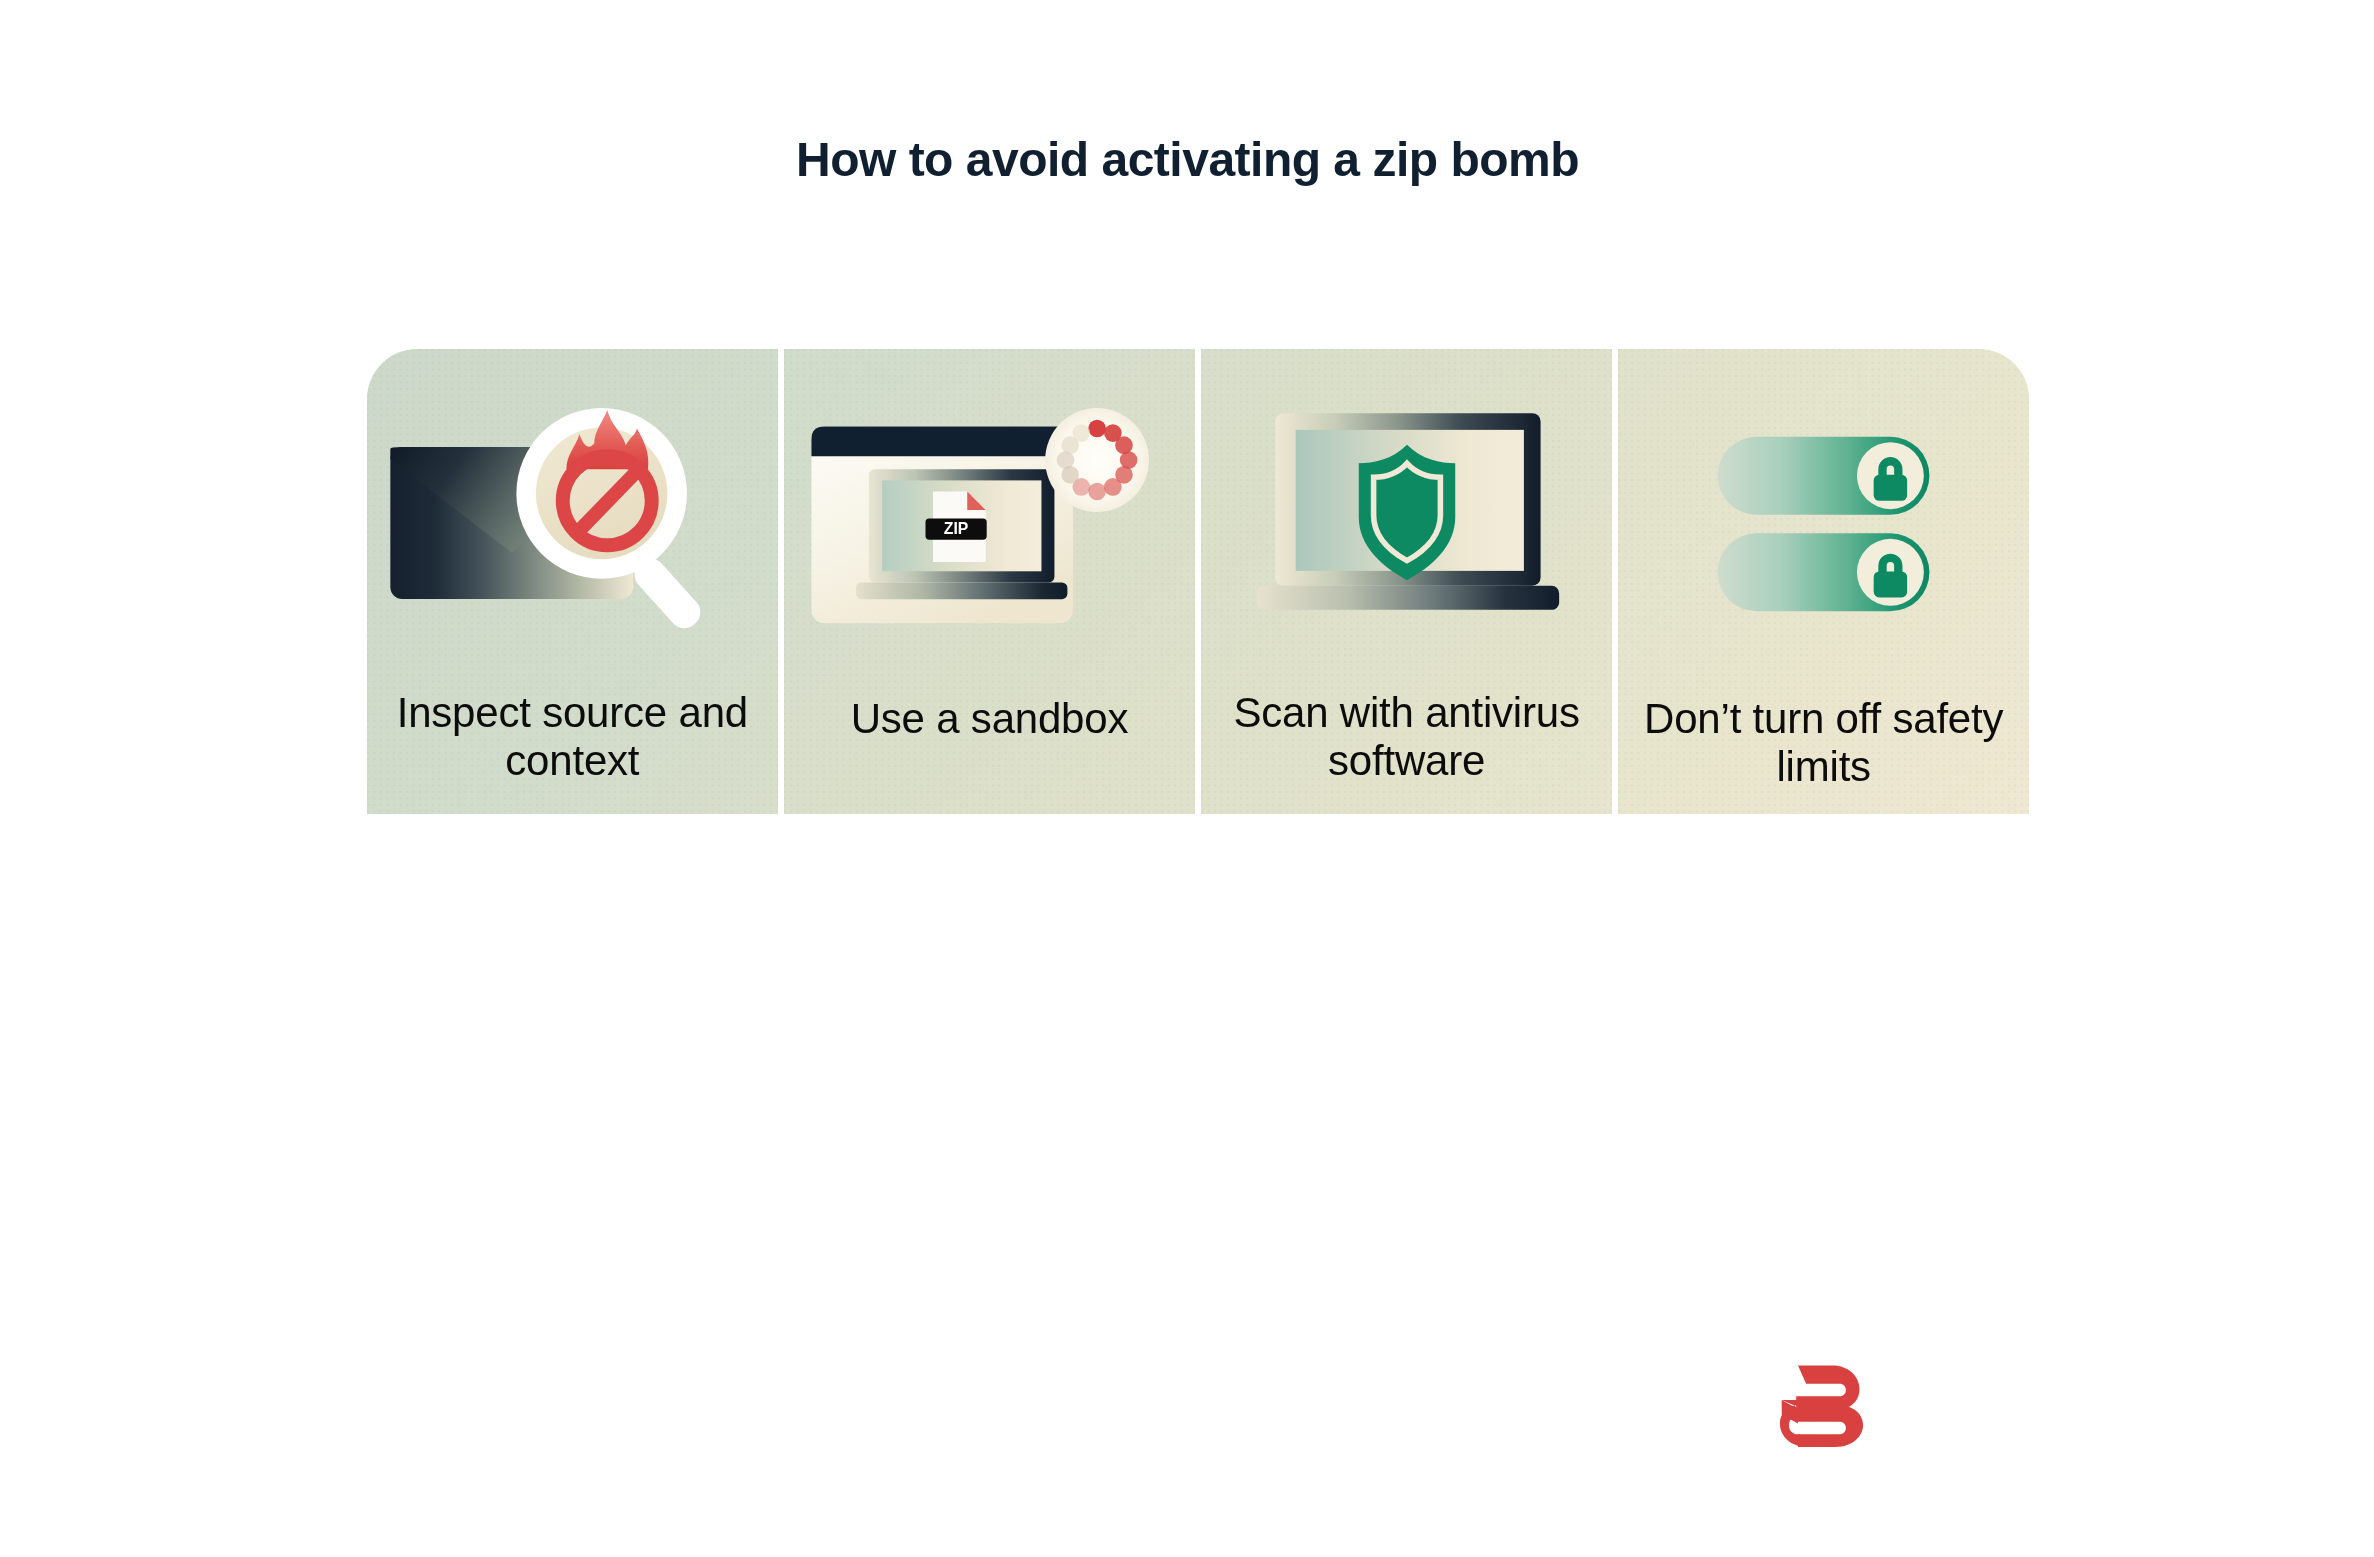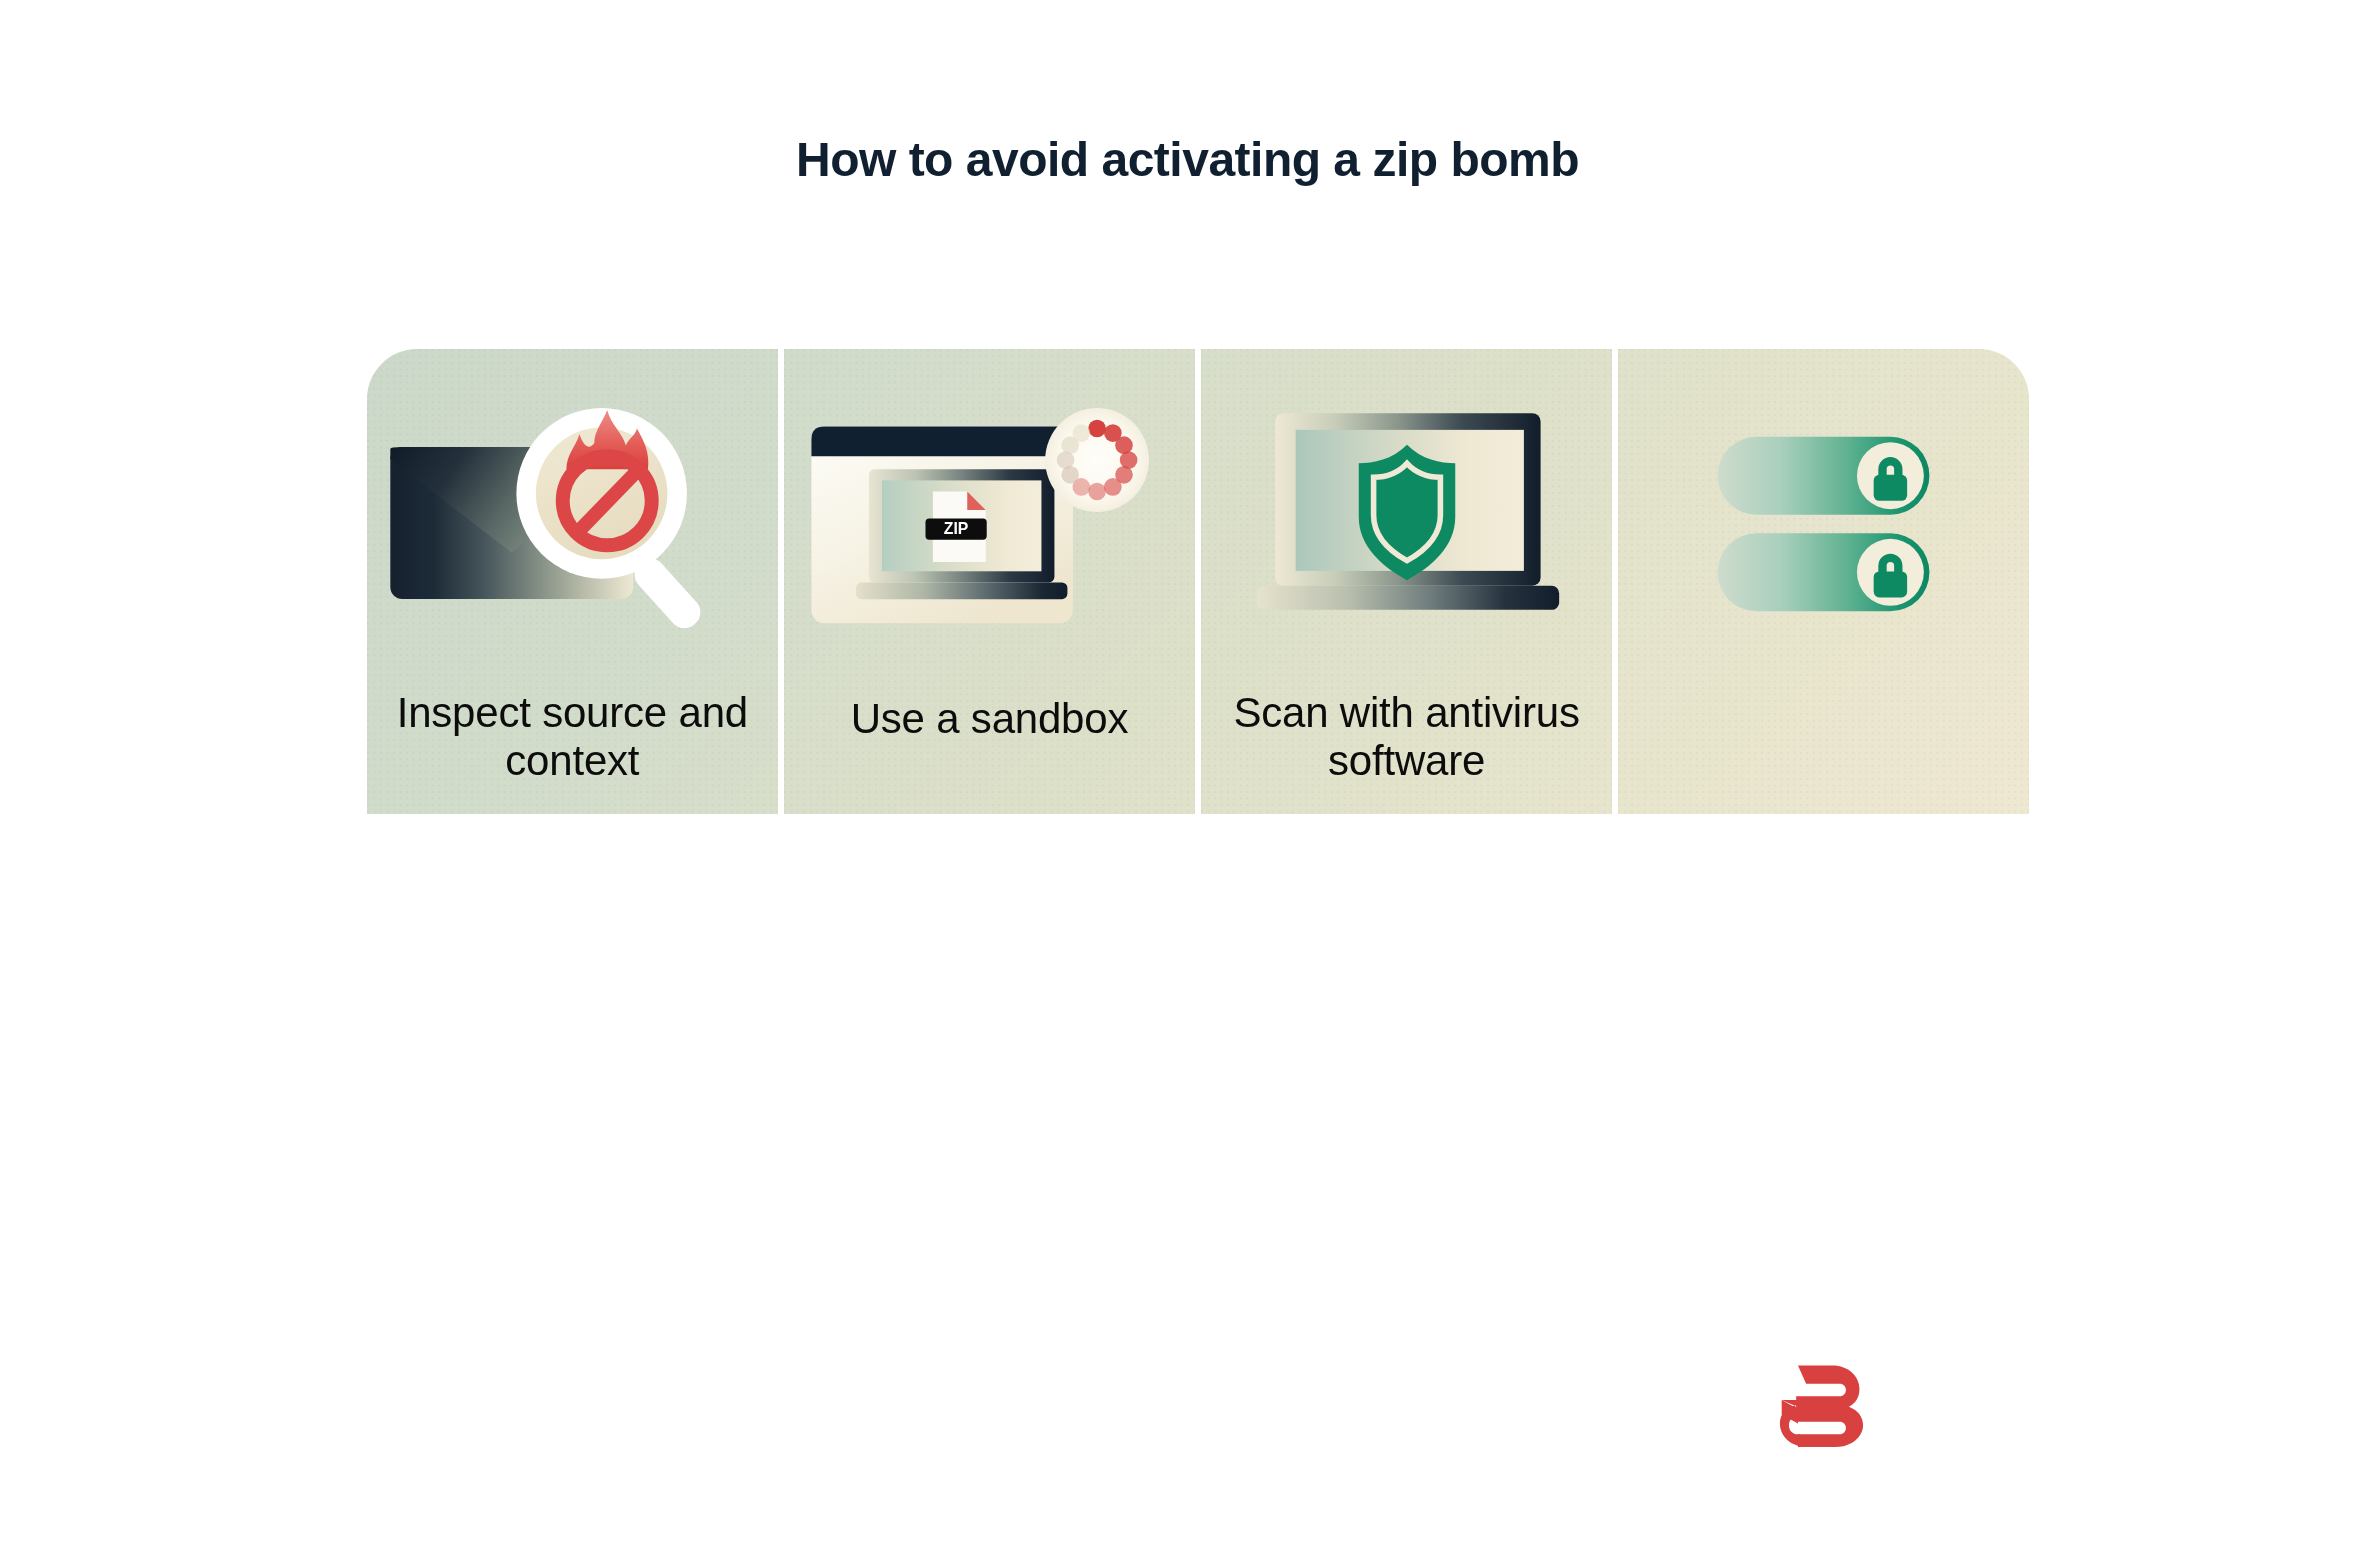--- a/index.html
+++ b/index.html
@@ -367,20 +367,21 @@
             <rect x="6" y="110" width="228" height="84" rx="42" fill="url(#togGrad)"></rect>
             <circle cx="192" cy="152" r="36" fill="#f3eedc"></circle>
             <g>
               <path d="M192 132 a13 13 0 0 1 13 13 v9 h-9 v-9 a4 4 0 0 0 -8 0 v9 h-9 v-9 a13 13 0 0 1 13 -13 Z" fill="#0e8a63"></path>
               <rect x="174" y="151" width="36" height="28" rx="6" fill="#0e8a63"></rect>
             </g>
           </g>
         </svg>
       </div>
 
+      <div class="card-label">Don’t turn off safety limits</div>
     </div>
 
   </div>
 </div>
 
 <div class="logo">
   <svg class="logo-mark" viewBox="0 0 100 94">
     <path d="M24 4 H62 C80 4 92 16 92 30 C92 41 85 49 74 52 L22 52 L22 38 L70 38 C74 38 77 35 77 31 C77 27 74 24 70 24 L33 24 Z" fill="#d94040"></path>
     <path d="M6 42 H56 L74 52 H22 L22 66 H70 C74 66 77 69 77 73 C77 77 74 80 70 80 H24 L24 94 H66 C84 94 96 82 96 70 C96 58 86 48 70 48 L20 48 Z" fill="#d94040"></path>
     <path d="M6 42 L24 52 L24 68 L6 58 Z" fill="#d94040"></path>

